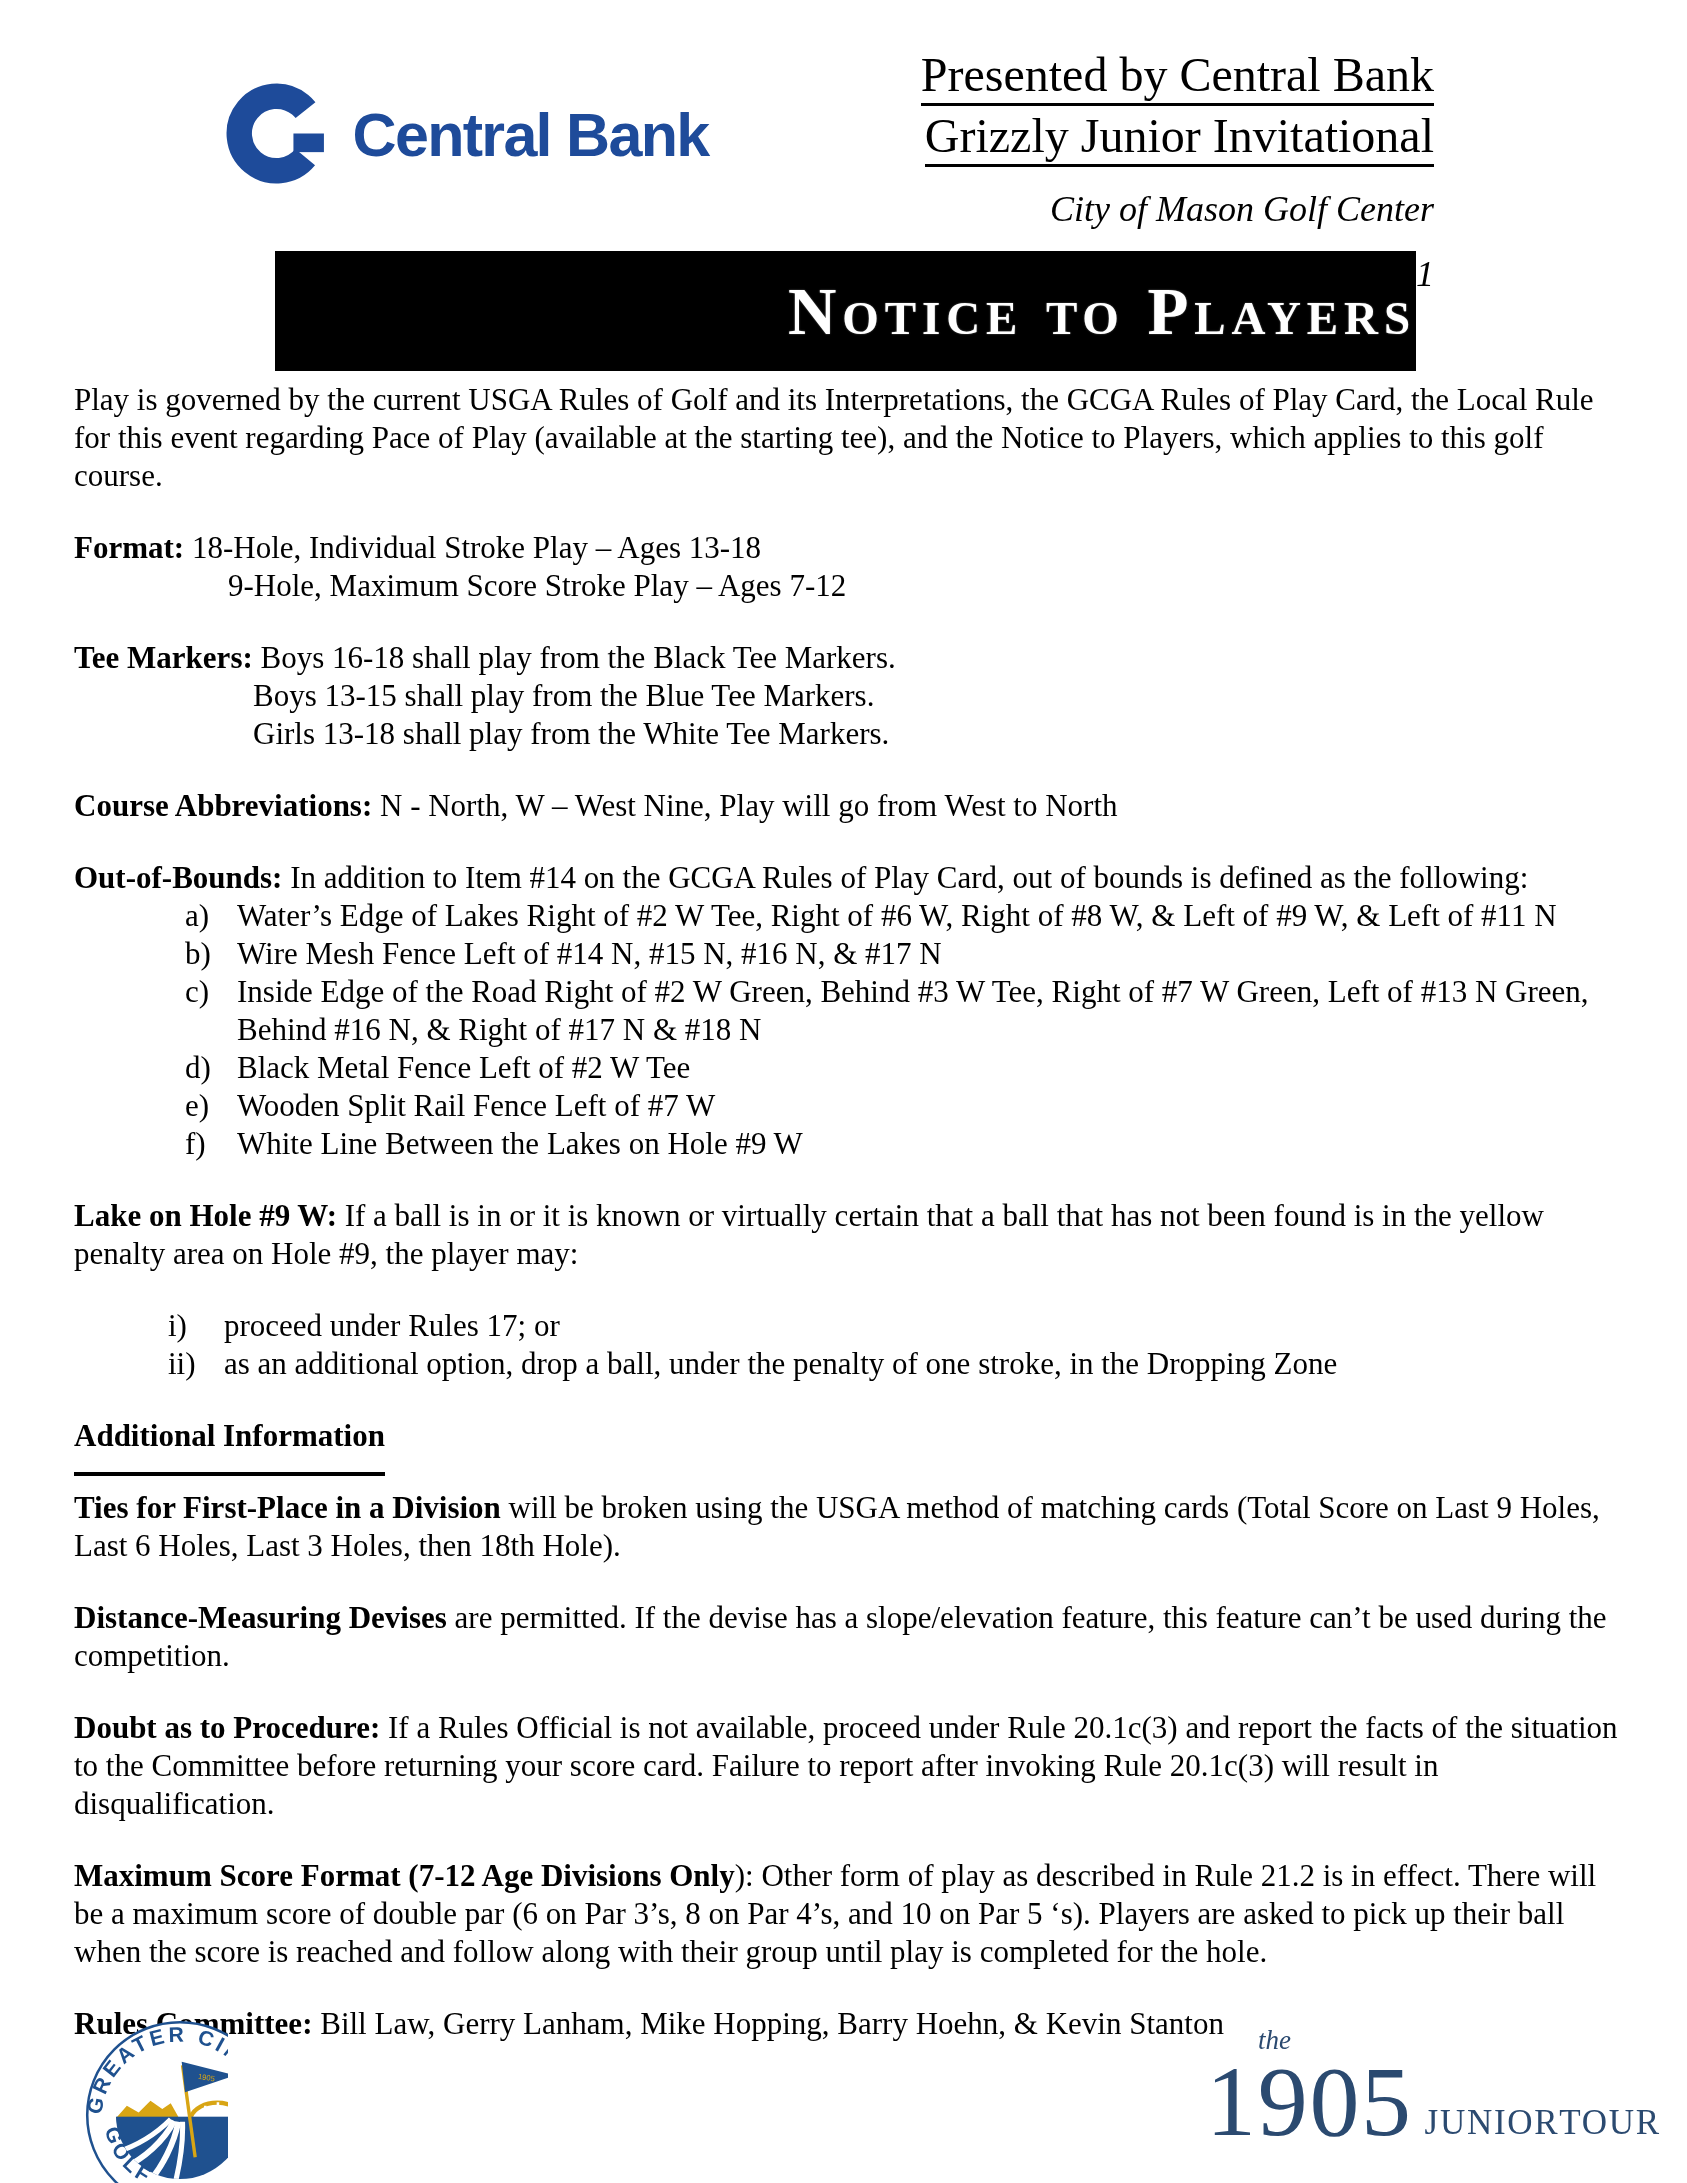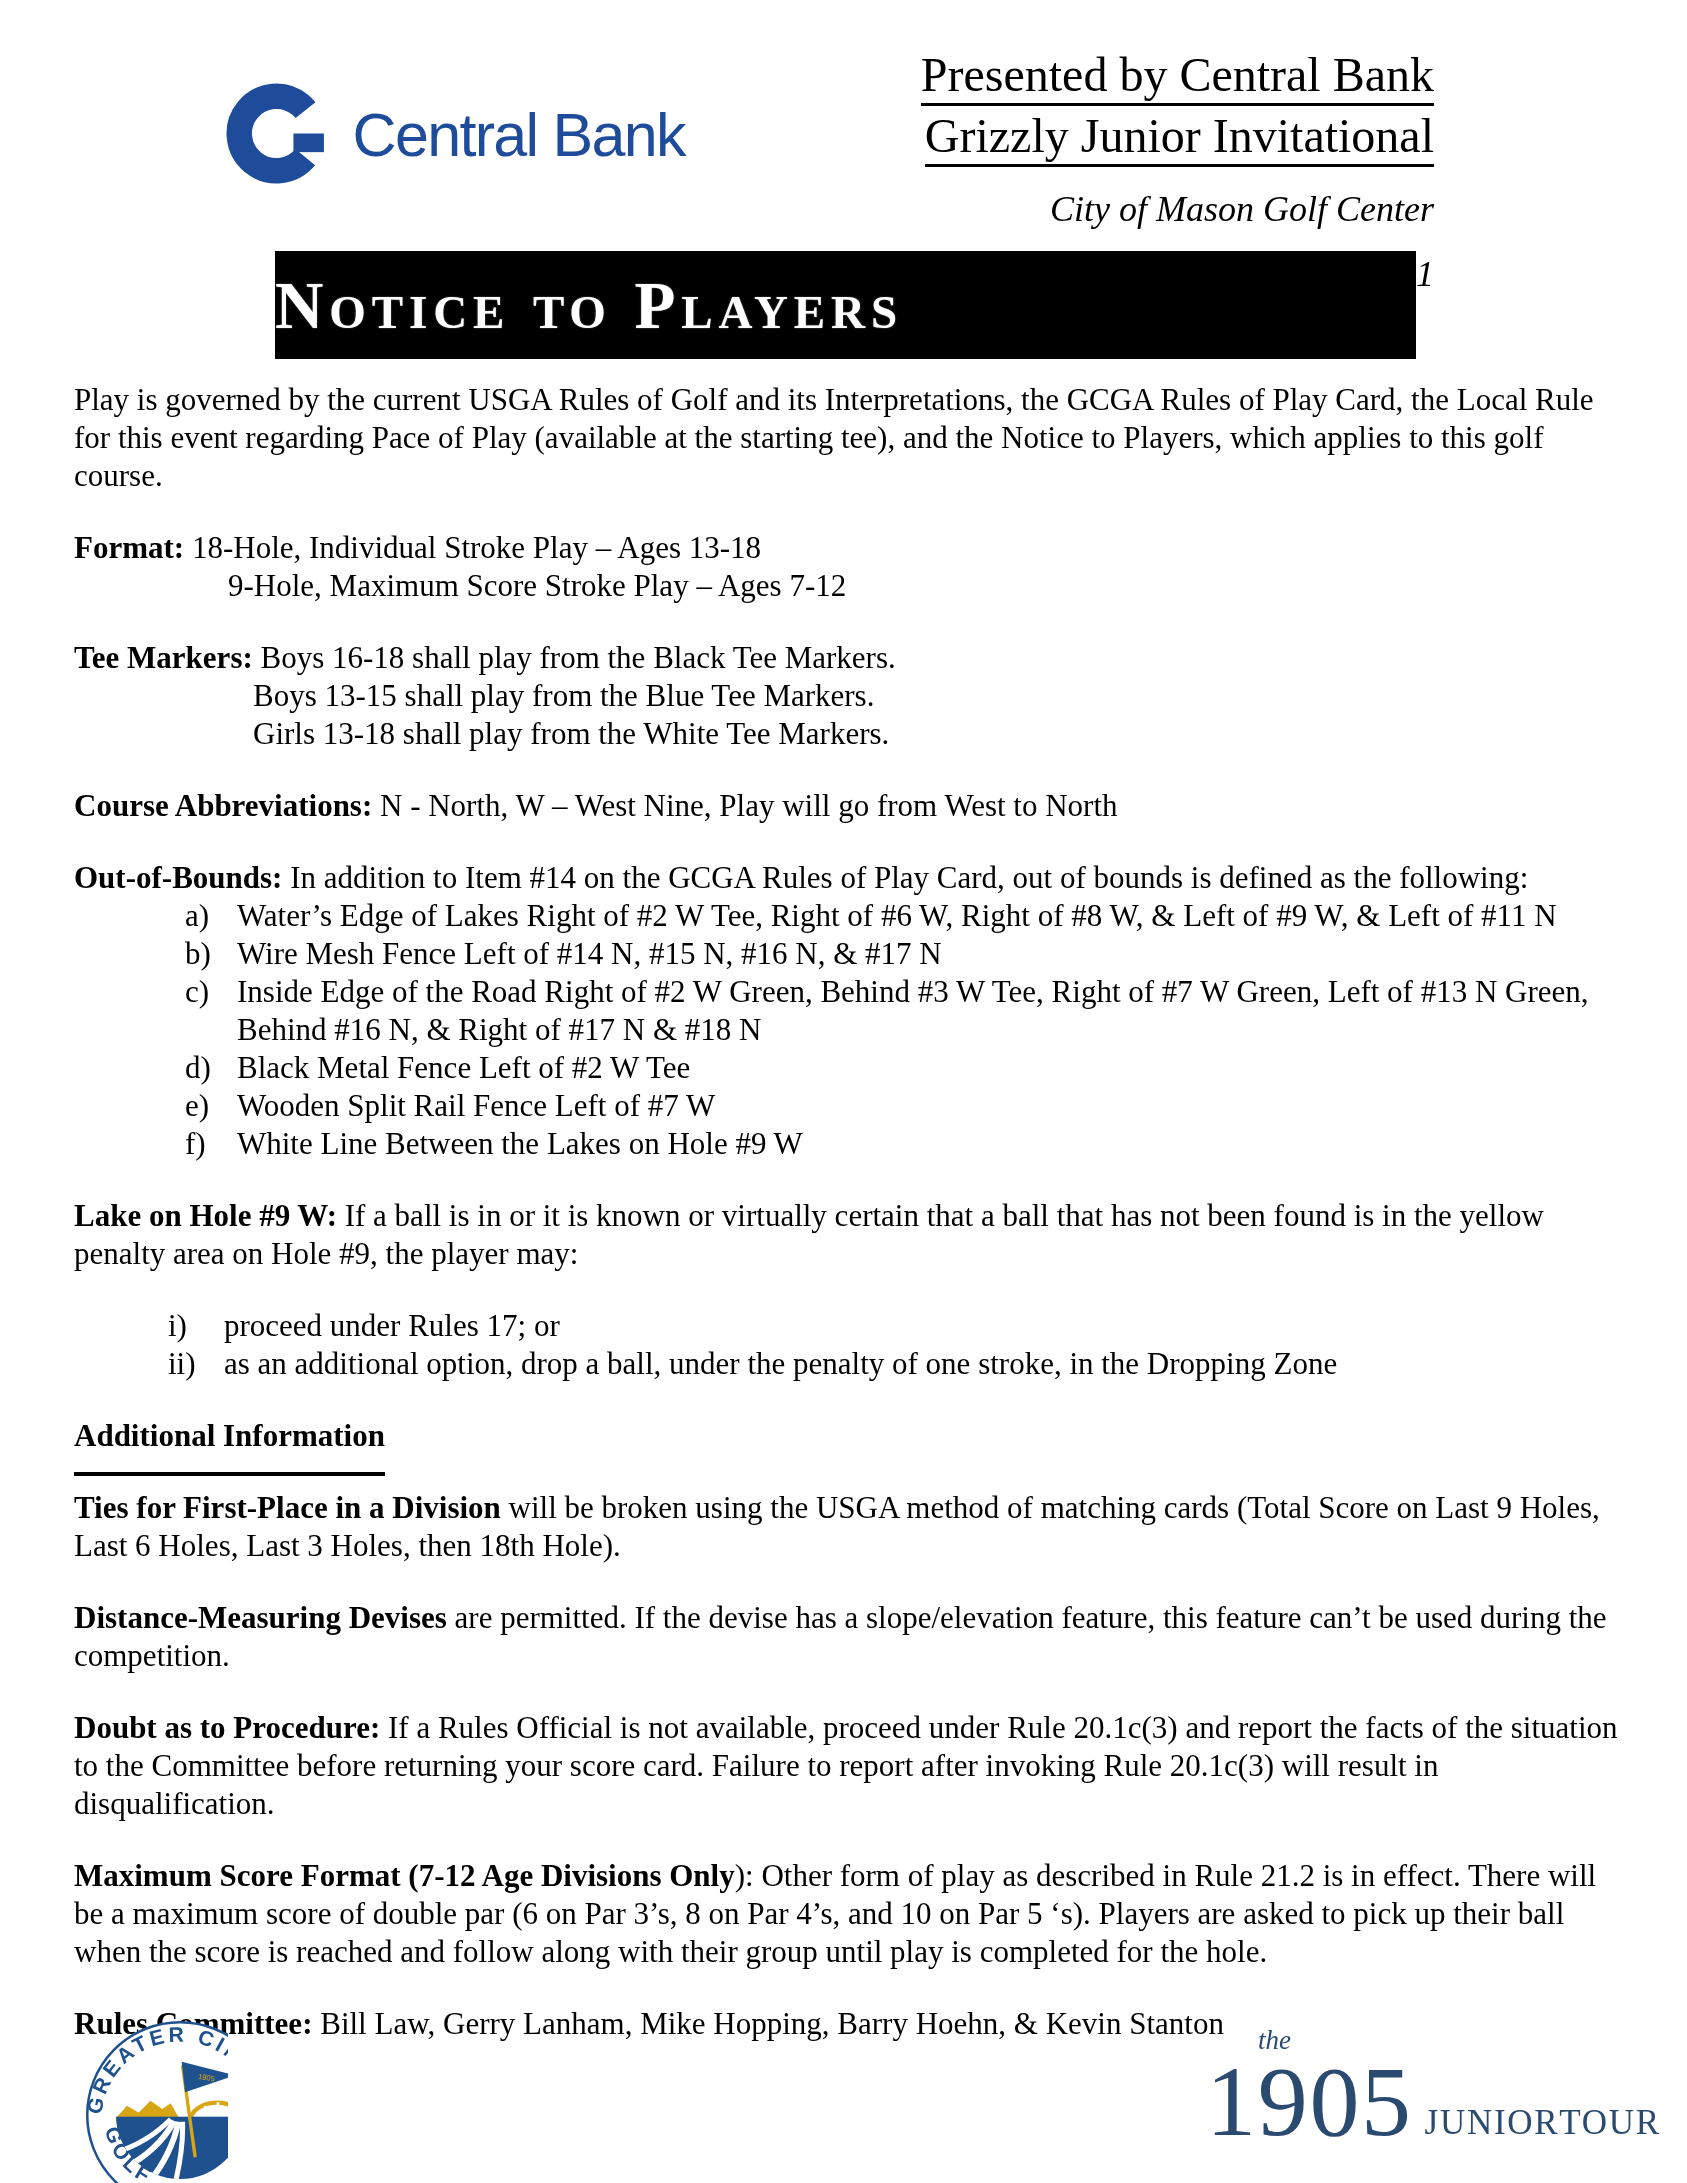--- a/index.html
+++ b/index.html
@@ -10,30 +10,30 @@
     --banner-bg:#000000;
   }
   html,body{margin:0;padding:0;background:#ffffff;}
   .page{
     position:relative;width:1687px;height:2183px;background:#ffffff;overflow:hidden;
     font-family:"Liberation Serif",serif;color:#000;
   }
 
   
   .brand{position:absolute;left:224px;top:81px;display:flex;align-items:center;gap:23.6px;}
-  .brand-name{font-family:"Liberation Sans",sans-serif;font-weight:normal;color:var(--brand-blue);
+  .brand-name{font-family:"Liberation Sans",sans-serif;font-weight:bold;color:var(--brand-blue);
     font-size:61px;letter-spacing:-1.7px;line-height:93px;}
   .hdr{position:absolute;top:44px;right:253px;text-align:right;}
   .hdr .t{font-size:48px;line-height:61px;}
   .hdr .u{border-bottom:3.4px solid #000;padding-bottom:1.7px;}
   .hdr .s{font-size:36px;line-height:44px;margin-top:21px;font-style:italic;}
 
   
-  .banner{position:absolute;left:275px;top:251px;width:1141px;height:108px;background:var(--banner-bg);
-    display:flex;align-items:center;justify-content:flex-start;}
+  .banner{position:absolute;left:275px;top:251px;width:1141px;height:120px;background:var(--banner-bg);
+    display:flex;align-items:center;justify-content:flex-end;}
   .banner span{color:#fff;font-variant:small-caps;font-weight:bold;font-size:67px;letter-spacing:5.9px;
     text-shadow:0 0 1.7px #777;}
 
   
   .content{position:absolute;left:74px;top:381px;width:1544px;font-size:31px;line-height:38px;}
   .block{margin:0 0 34px 0;}
   .tight{}
   b.lead{font-weight:bold;}
   .indent1{margin-left:154px;}
   .indent2{margin-left:179px;}

